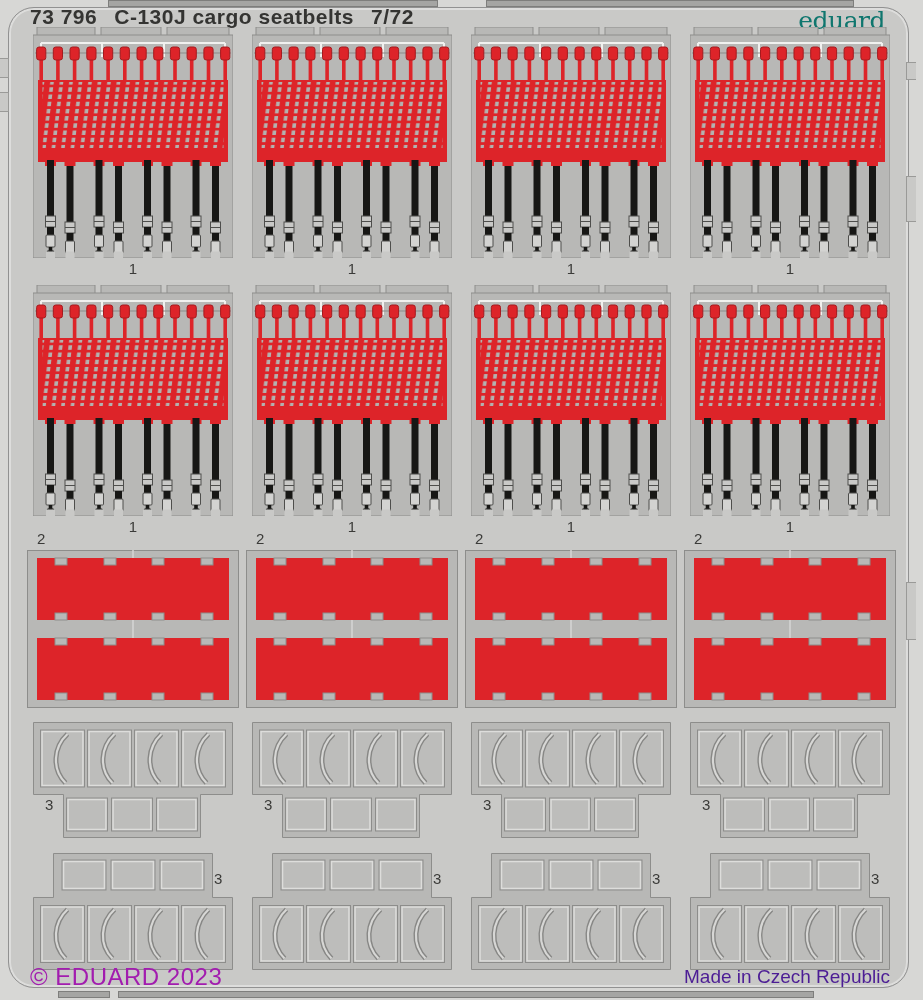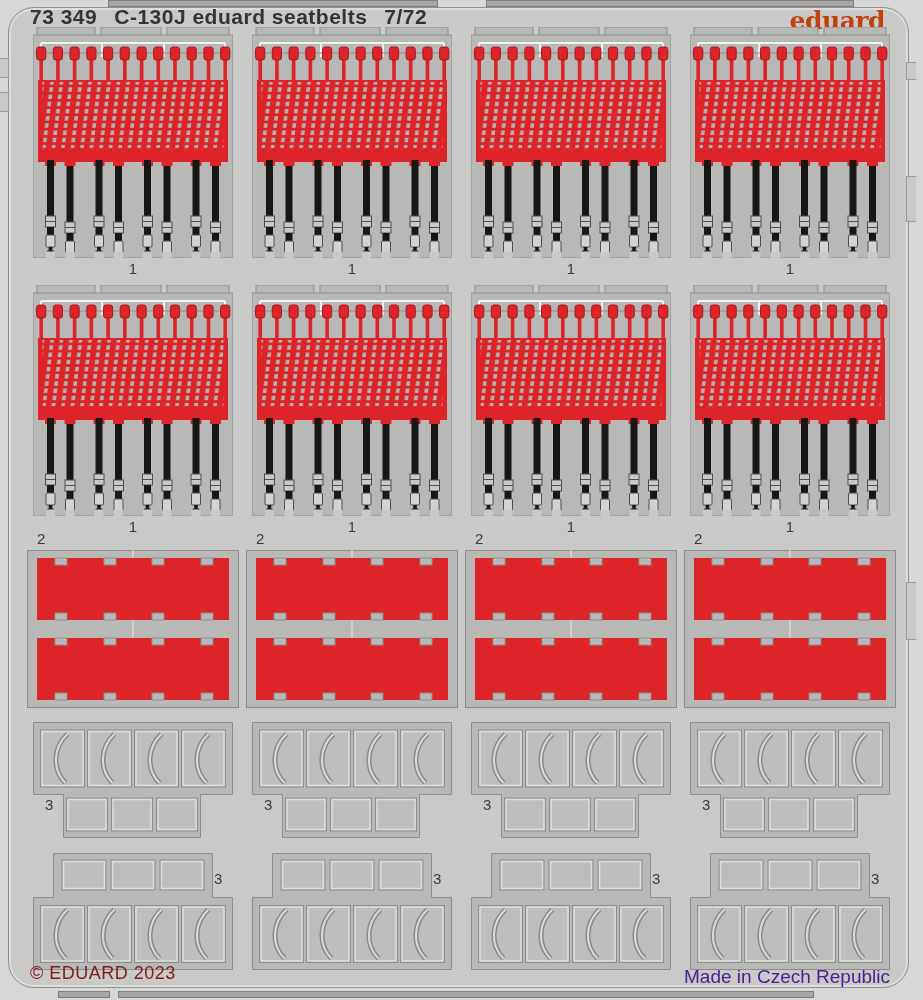--- a/index.html
+++ b/index.html
@@ -12,25 +12,25 @@
   body{position:relative;background:var(--outer);font-family:"Liberation Sans",sans-serif}
   .sheet{position:absolute;inset:7px 14px 12px 8px;background:var(--sheet);
          border:1.5px solid #919191;border-radius:26px;
          box-shadow:inset 0 0 0 2px rgba(235,235,233,.6)}
   .bar{position:absolute;height:7px;background:var(--bar);border:1px solid #7e7e7c}
   .edgetab{position:absolute;background:var(--sheet);border:1px solid #9a9a98}
   .header{position:absolute;left:30px;top:5px;font-size:21px;font-weight:bold;
           color:var(--text);letter-spacing:.5px;white-space:nowrap}
   .header span+span{margin-left:17px}
   .logo{position:absolute;right:38px;top:6px;font-family:"DejaVu Serif",serif;
-        font-weight:bold;font-size:25px;letter-spacing:-.5px;color:#c2410c}
+        font-weight:normal;font-size:25px;letter-spacing:-.5px;color:#0f766e}
   .part{position:absolute}
   .lbl{position:absolute;font-size:15px;color:#3b3b39}
   .lbl.c{width:200px;text-align:center}
-  .footer-left{position:absolute;left:30px;top:963px;font-size:18px;color:#7f1d1d;letter-spacing:.5px}
+  .footer-left{position:absolute;left:30px;top:963px;font-size:24px;color:#a21caf;letter-spacing:.5px}
   .footer-right{position:absolute;right:33px;top:966px;font-size:19px;color:#4c1d95}
   
   .fplate{fill:var(--plate);stroke:var(--pedge);stroke-width:1}
   .fred{fill:var(--red)}
   .fsheet{fill:var(--sheet)}
   .hang{fill:none;stroke:#f1f1ef;stroke-width:2}
   .pinline{stroke:#8b8b89;stroke-width:1}
   .pinknob{fill:var(--red);stroke:var(--reddark);stroke-width:1}
   .pinstem{fill:var(--red)}
   .cellbg{fill:#bdbdbb;stroke:#8d8d8b;stroke-width:1}
@@ -53,21 +53,21 @@
 <div class="bar" style="left:58px;top:991px;width:52px"></div>
 <div class="bar" style="left:118px;top:991px;width:696px"></div>
 
 <div class="edgetab" style="left:0;top:58px;width:9px;height:20px;border-left:none"></div>
 <div class="edgetab" style="left:0;top:92px;width:9px;height:20px;border-left:none"></div>
 <div class="edgetab" style="left:906px;top:62px;width:10px;height:18px;border-right:none"></div>
 <div class="edgetab" style="left:906px;top:176px;width:10px;height:46px;border-right:none"></div>
 <div class="edgetab" style="left:906px;top:582px;width:10px;height:58px;border-right:none"></div>
 
 <div class="header">
-  <span>73 349</span><span>C-130J eduard seatbelts</span><span>7/72</span>
+  <span>73 796</span><span>C-130J cargo seatbelts</span><span>7/72</span>
 </div>
 <div class="logo">eduard</div>
 
 <svg width="0" height="0" style="position:absolute">
   <defs>
     <pattern id="netpat" width="9.5" height="7.2" patternUnits="userSpaceOnUse" patternTransform="skewX(-7)">
       <rect width="9.5" height="7.2" style="fill:var(--red)"></rect>
       <rect x="5" y="2.7" width="3.6" height="4.5" style="fill:var(--plate2)"></rect>
     </pattern>
     <g id="pin">

